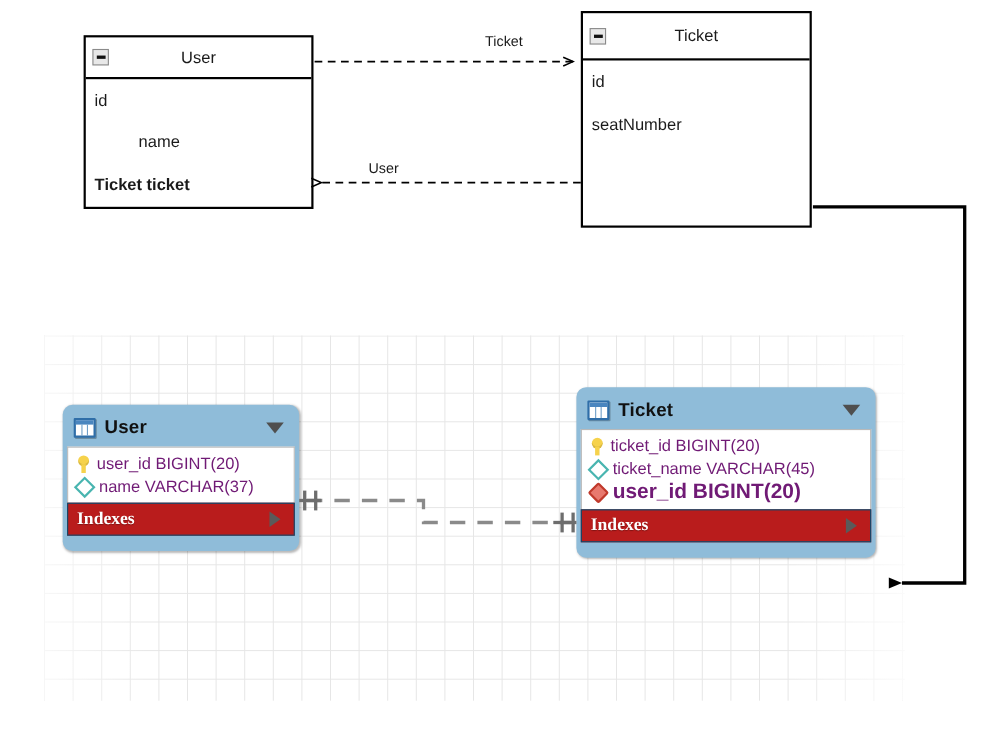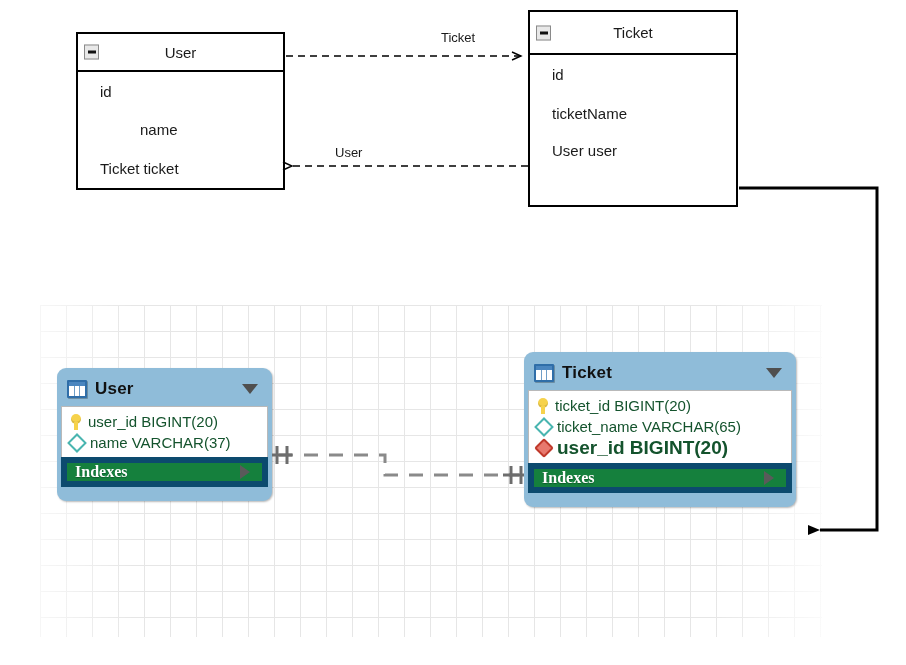--- a/index.html
+++ b/index.html
@@ -12,22 +12,22 @@
   
   .uml-box{position:absolute;background:#ffffff;border:2px solid #000000;box-sizing:border-box;}
   .uml-title{position:relative;height:100%;display:flex;align-items:center;
              justify-content:center;font-size:15px;color:#1a1a1a;box-sizing:border-box;}
   .uml-title-row{position:relative;border-bottom:2px solid #000;box-sizing:border-box;}
   .uml-collapse{position:absolute;left:6px;top:50%;transform:translateY(-50%);
                 width:15px;height:15px;background:#e8e8e8;border:1px solid #8a8a8a;
                 box-sizing:border-box;display:flex;align-items:center;justify-content:center;}
   .uml-collapse i{display:block;width:8px;height:3px;background:#111;}
   .uml-attrs{position:relative;box-sizing:border-box;padding:0;}
-  .uml-attr{font-size:15px;color:#1a1a1a;padding-left:22px;display:flex;align-items:center;}
-  .uml-attr.bold{font-weight:normal;}
+  .uml-attr{font-size:15px;color:#1a1a1a;padding-left:8px;display:flex;align-items:center;}
+  .uml-attr.bold{font-weight:bold;}
 
   
   .conn-label{position:absolute;font-size:13px;color:#1a1a1a;white-space:nowrap;}
 
   
   .wb-grid{position:absolute;background-color:#ffffff;
     background-image:
       linear-gradient(to right, #e6e6e6 1px, transparent 1px),
       linear-gradient(to bottom, #e6e6e6 1px, transparent 1px);
     background-size:26px 26px;}
@@ -47,33 +47,33 @@
   .wb-tbl-icon::before{content:"";position:absolute;left:0;right:0;top:0;height:4px;
                background:#4a86bf;}
   .wb-tbl-icon::after{content:"";position:absolute;left:5px;top:4px;bottom:0;width:1px;
                background:#6f9fc8;box-shadow:5px 0 0 #6f9fc8;}
   .wb-title{font-size:17px;font-weight:bold;color:#111;letter-spacing:.2px;}
   .wb-caret{position:absolute;right:10px;top:50%;transform:translateY(-50%);
             width:0;height:0;border-left:8px solid transparent;border-right:8px solid transparent;
             border-top:10px solid #4f4f4f;}
   .wb-cols{background:#ffffff;border:1px solid #b9b9b9;border-bottom:none;box-sizing:border-box;
            padding:4px 0 4px 0;}
-  .wb-col{display:flex;align-items:center;gap:6px;padding:2px 8px;font-size:15px;color:#14532d;
+  .wb-col{display:flex;align-items:center;gap:6px;padding:2px 8px;font-size:15px;color:#701a75;
           white-space:nowrap;}
   .wb-col.fk{font-size:19px;font-weight:bold;padding-top:0;padding-bottom:0;}
   .ic-key{width:12px;height:16px;position:relative;flex:0 0 12px;}
   .ic-key::before{content:"";position:absolute;left:1px;top:0;width:10px;height:10px;
       border-radius:50%;background:#f6d24b;box-shadow:inset 0 -2px 0 rgba(0,0,0,.12);}
   .ic-key::after{content:"";position:absolute;left:4px;top:8px;width:4px;height:8px;
       background:#f6d24b;}
   .ic-dia{width:14px;height:14px;flex:0 0 14px;transform:rotate(45deg);
       border:2px solid #49b5b0;background:#ffffff;box-sizing:border-box;}
   .ic-dia-fk{width:14px;height:14px;flex:0 0 14px;transform:rotate(45deg);
       border:2px solid #c0392b;background:#e8796e;box-sizing:border-box;border-radius:2px;}
-  .wb-indexes{background:#15803d;border:6px solid #0c4a6e;box-sizing:border-box;
+  .wb-indexes{background:#b91c1c;border:1px solid #0c4a6e;box-sizing:border-box;
       height:30px;display:flex;align-items:center;position:relative;padding:0 8px;}
   .wb-indexes span{font-family:"Liberation Serif",serif;font-weight:bold;font-size:16px;
       color:#ffffff;text-shadow:0 1px 1px rgba(0,0,0,.30);}
   .wb-idx-caret{position:absolute;right:12px;top:50%;transform:translateY(-50%);
       width:0;height:0;border-top:7px solid transparent;border-bottom:7px solid transparent;
       border-left:10px solid #5a5a5a;}
   .wb-foot{height:14px;}
 
   svg.overlay{position:absolute;left:0;top:0;width:906px;height:665px;overflow:visible;}
 </style>
@@ -101,22 +101,21 @@
 
   <div class="uml-box" style="left:528px;top:10px;width:210px;height:197px;">
     <div class="uml-title-row" style="height:43px;">
       <div class="uml-collapse">
           <i></i>
         </div>
       <div class="uml-title">Ticket</div>
     </div>
     <div class="uml-attrs">
       <div class="uml-attr" style="height:39px;">id</div>
-      <div class="uml-attr" style="height:39px;">ticketName</div>
-      <div class="uml-attr bold" style="height:34px;">User user</div>
+      <div class="uml-attr" style="height:39px;">seatNumber</div>
     </div>
   </div>
 
   <div class="conn-label" style="left:441px;top:30px;">Ticket</div>
   <div class="conn-label" style="left:335px;top:145px;">User</div>
 
   <div class="wb-table" style="left:57px;top:368px;width:215px;">
     <div class="wb-head">
       <span class="wb-tbl-icon"></span>
       <span class="wb-title">User</span>
@@ -145,21 +144,21 @@
       <span class="wb-title">Ticket</span>
       <span class="wb-caret"></span>
     </div>
     <div class="wb-cols">
       <div class="wb-col">
         <span class="ic-key"></span>
         <span>ticket_id BIGINT(20)</span>
       </div>
       <div class="wb-col">
         <span class="ic-dia"></span>
-        <span>ticket_name VARCHAR(65)</span>
+        <span>ticket_name VARCHAR(45)</span>
       </div>
       <div class="wb-col fk">
         <span class="ic-dia-fk"></span>
         <span>user_id BIGINT(20)</span>
       </div>
     </div>
     <div class="wb-indexes">
       <span>Indexes</span>
       <span class="wb-idx-caret"></span>
     </div>

